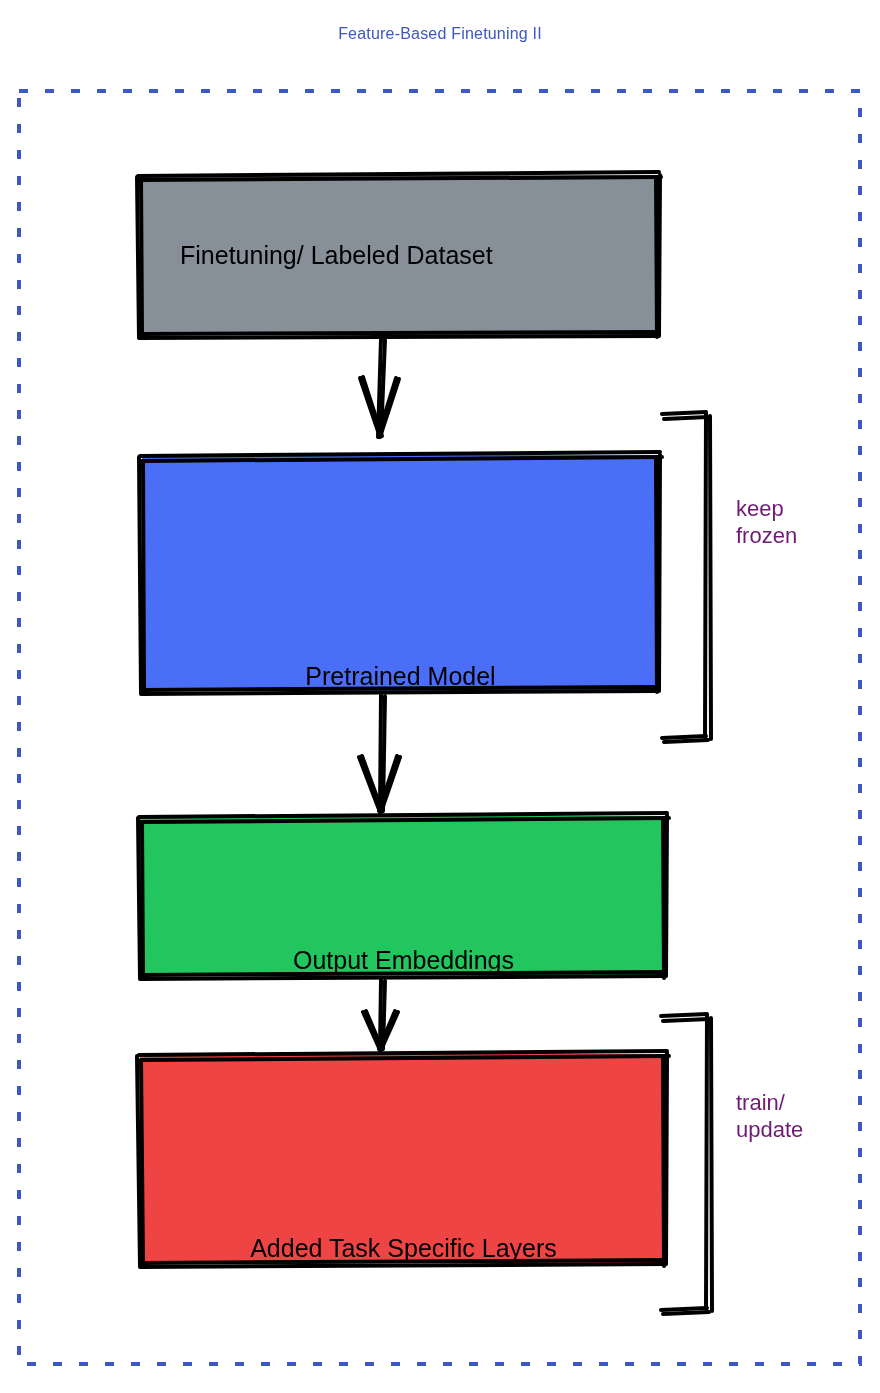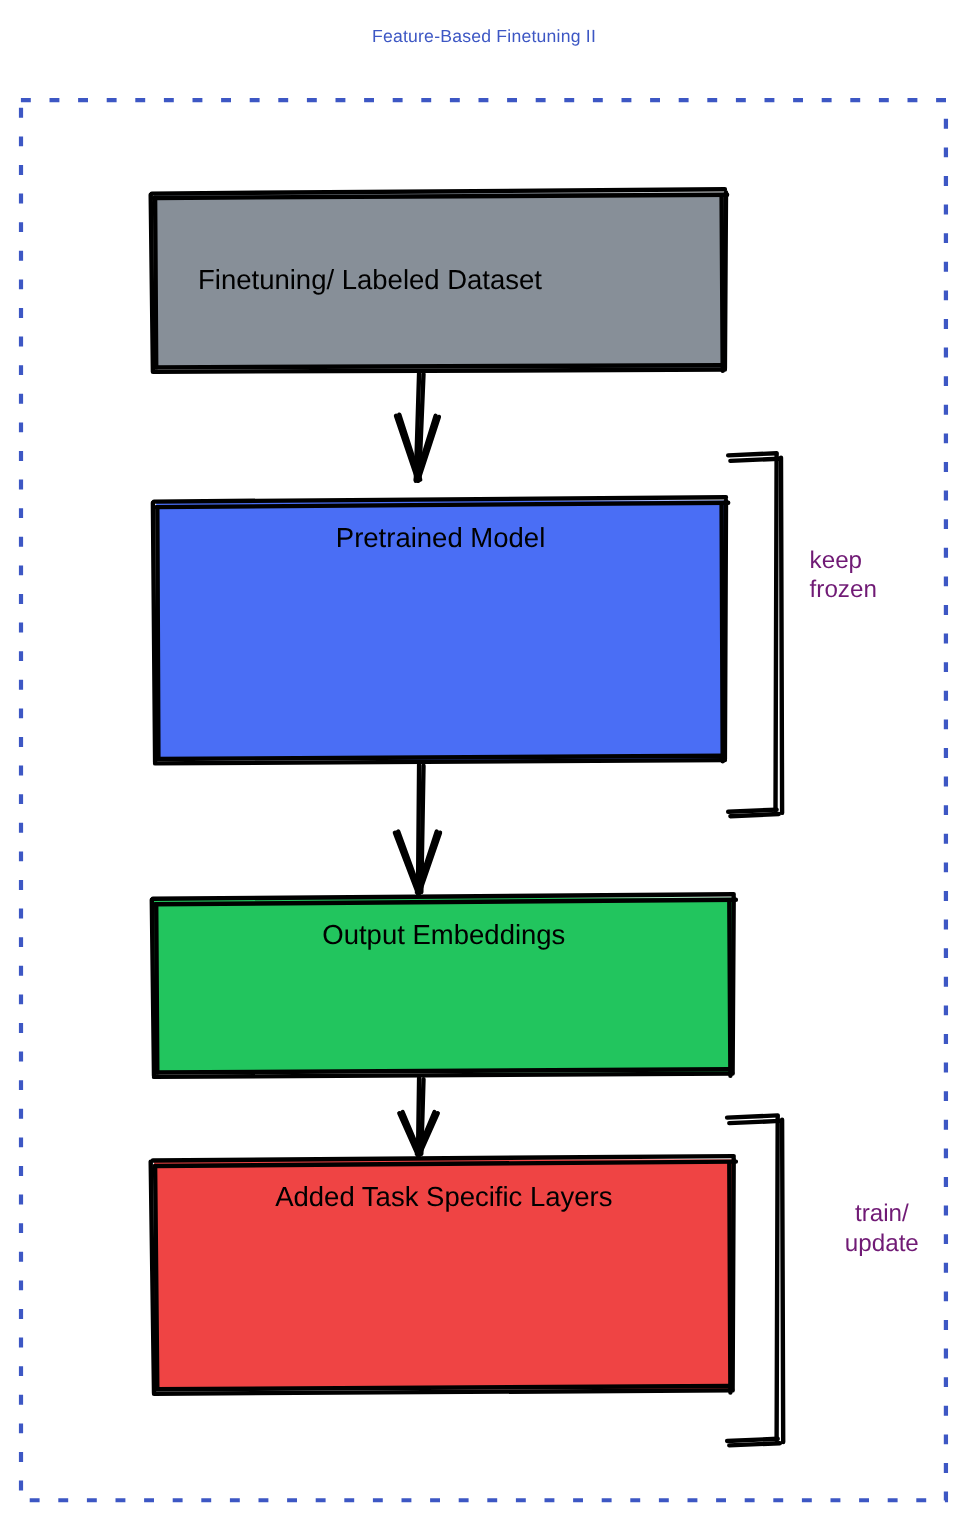--- a/index.html
+++ b/index.html
@@ -47,21 +47,21 @@
     top: 0;
     width: 880px;
     height: 1393px;
     pointer-events: none;
   }
   
   .node {
     position: absolute;
     box-sizing: border-box;
     display: flex;
-    align-items: flex-start;
+    align-items: flex-end;
     justify-content: center;
   }
   .node .node-label {
     font-size: 25px;
     color: #000000;
     line-height: 1.15;
     text-align: center;
     white-space: pre-line;
     margin-top: 20px;
   }
@@ -103,23 +103,22 @@
     font-size: 22px;
     color: #701a75;
     line-height: 1.22;
     white-space: pre-line;
   }
   #label-keep-frozen {
     left: 736px;
     top: 496px;
   }
   #label-train-update {
-    left: 768px;
+    left: 736px;
     top: 1090px;
-    text-align: center;
   }
 </style>
 </head>
 <body>
 
 <div id="canvas">
 
   <div id="diagram-title">Feature-Based Finetuning II</div>
 
   <svg id="dashed-frame" viewBox="0 0 845 1277" xmlns="http://www.w3.org/2000/svg">

